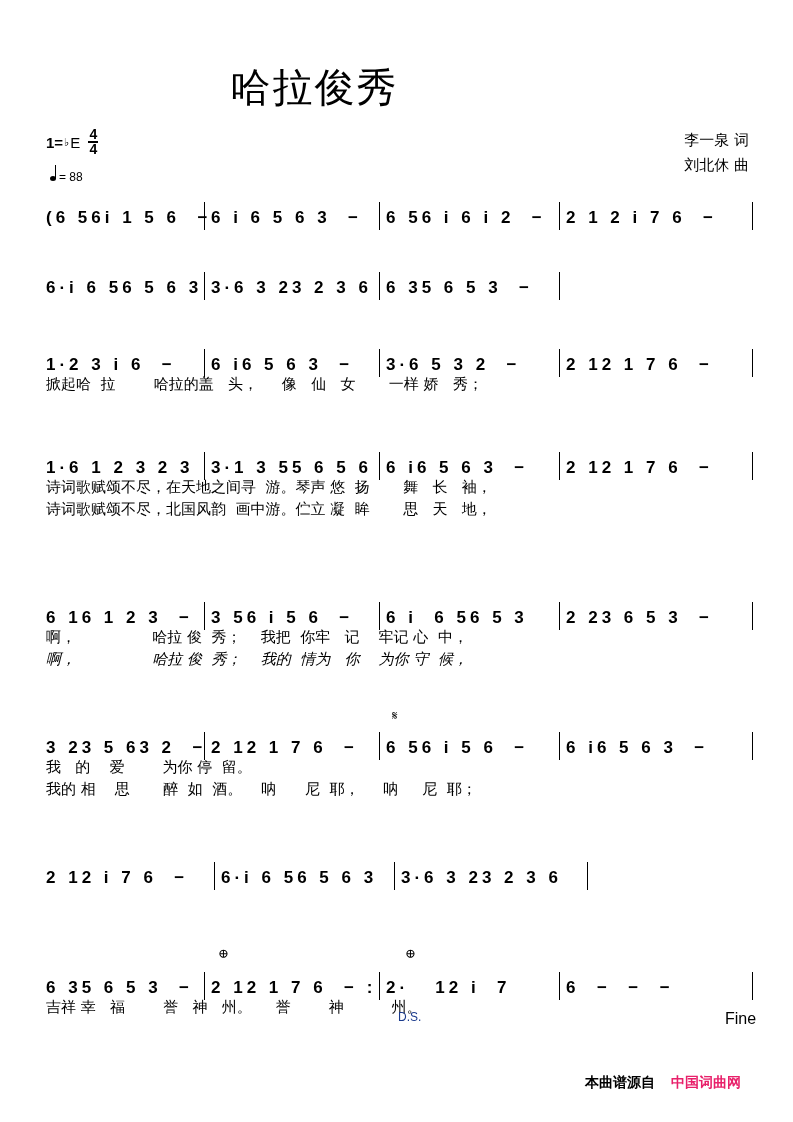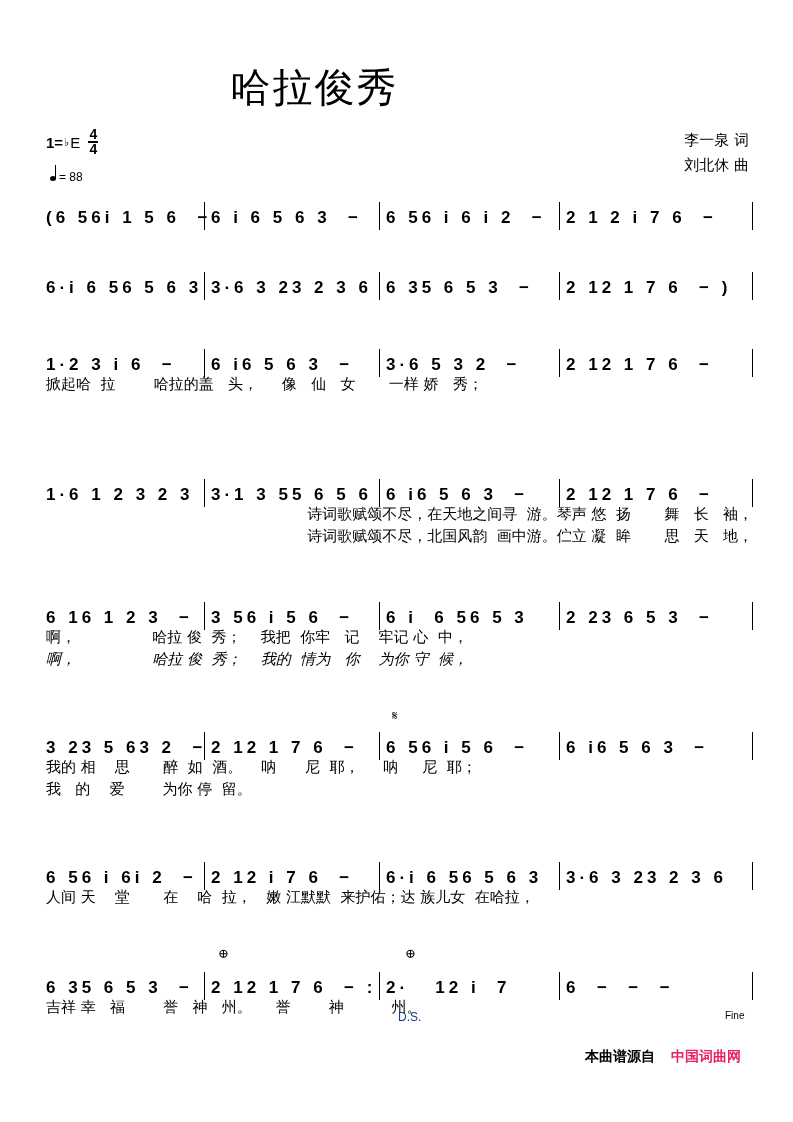--- a/index.html
+++ b/index.html
@@ -23,22 +23,22 @@
   .row { position: absolute; left: 40px; width: 713px; }
   .notes { position: relative; height: 30px; display: flex; align-items: flex-end; }
   .measure { position: relative; display: flex; align-items: flex-end; height: 30px; box-sizing: border-box; }
   .measure .barline { position: absolute; right: 0; top: 4px; width: 1px; height: 28px; background: #000; }
   .ntext { font-family: "Liberation Sans", sans-serif; font-weight: bold; font-size: 17px;
            letter-spacing: 4px; white-space: pre; padding-left: 6px; }
   .lyric { position: relative; height: 22px; font-size: 15px; font-family: "DejaVu Serif", serif;
            white-space: pre; }
   .sign { position: absolute; font-size: 13px; font-family: "DejaVu Serif", serif; }
   .ds { position: absolute; font-size: 12px; color: #1a3a8c; font-family: "Liberation Sans", sans-serif; }
-  .fine { position: absolute; font-size: 10px; font-family: "Liberation Sans", sans-serif; }
-  .footer { position: absolute; top: 1048px; left: 585px; font-size: 14px; font-weight: bold; }
+  .fine { position: absolute; font-size: 16px; font-family: "Liberation Sans", sans-serif; }
+  .footer { position: absolute; top: 1074px; left: 585px; font-size: 14px; font-weight: bold; }
   .footer .site { color: #e8206a; margin-left: 16px; }
 </style>
 </head>
 <body>
 
 <div class="title">哈拉俊秀</div>
 
 <div class="key">
   <span>1=</span>
   <span class="flat">♭</span>
@@ -85,24 +85,20 @@
           <span class="barline"></span>
         </div>
         <div class="measure" style="width: 175px;">
           <span class="ntext">3·6 3 23 2 3 6</span>
           <span class="barline"></span>
         </div>
         <div class="measure" style="width: 180px;">
           <span class="ntext">6 35 6 5 3  −</span>
           <span class="barline"></span>
         </div>
-        <div class="measure" style="width: 193px;">
-          <span class="ntext">2 12 1 7 6  − )</span>
-          <span class="barline"></span>
-        </div>
       </div>
     </div>
     <div class="row" style="top: 345px;">
       <div class="notes">
         <div class="measure" style="width: 165px;">
           <span class="ntext">1·2 3 i 6  −</span>
           <span class="barline"></span>
         </div>
         <div class="measure" style="width: 175px;">
           <span class="ntext">6 i6 5 6 3  −</span>
@@ -112,21 +108,21 @@
           <span class="ntext">3·6 5 3 2  −</span>
           <span class="barline"></span>
         </div>
         <div class="measure" style="width: 193px;">
           <span class="ntext">2 12 1 7 6  −</span>
           <span class="barline"></span>
         </div>
       </div>
       <div class="lyric" style="padding-left: 6px;">掀起哈  拉        哈拉的盖   头，     像   仙   女       一样 娇   秀；</div>
     </div>
-    <div class="row" style="top: 475px; text-align: right;">
+    <div class="row" style="top: 448px;">
       <div class="notes">
         <div class="measure" style="width: 165px;">
           <span class="ntext">1·6 1 2 3 2 3</span>
           <span class="barline"></span>
         </div>
         <div class="measure" style="width: 175px;">
           <span class="ntext">3·1 3 55 6 5 6</span>
           <span class="barline"></span>
         </div>
         <div class="measure" style="width: 180px;">
@@ -175,43 +171,38 @@
         </div>
         <div class="measure" style="width: 180px;">
           <span class="ntext">6 56 i 5 6  −</span>
           <span class="barline"></span>
         </div>
         <div class="measure" style="width: 193px;">
           <span class="ntext">6 i6 5 6 3  −</span>
           <span class="barline"></span>
         </div>
       </div>
+      <div class="lyric" style="padding-left: 6px;">我   的    爱        为你 停  留。</div>
       <div class="lyric" style="padding-left: 6px;">我的 相    思       醉  如  酒。    呐      尼  耶，     呐     尼  耶；</div>
-      <div class="lyric" style="padding-left: 6px;">我   的    爱        为你 停  留。</div>
     </div>
     <div class="row" style="top: 858px;">
       <div class="notes">
-        <div class="measure" style="width: 165px;">
-          <span class="ntext">6 56 i 6i 2  −</span>
-          <span class="barline"></span>
-        </div>
         <div class="measure" style="width: 175px;">
           <span class="ntext">2 12 i 7 6  −</span>
           <span class="barline"></span>
         </div>
         <div class="measure" style="width: 180px;">
           <span class="ntext">6·i 6 56 5 6 3</span>
           <span class="barline"></span>
         </div>
         <div class="measure" style="width: 193px;">
           <span class="ntext">3·6 3 23 2 3 6</span>
           <span class="barline"></span>
         </div>
       </div>
-      <div class="lyric" style="padding-left: 6px;">人间 天    堂       在    哈  拉，   嫩 江默默  来护佑；达 族儿女  在哈拉，</div>
     </div>
     <div class="row" style="top: 968px;">
       <div class="notes">
         <div class="measure" style="width: 165px;">
           <span class="ntext">6 35 6 5 3  −</span>
           <span class="barline"></span>
         </div>
         <div class="measure" style="width: 175px;">
           <span class="ntext">2 12 1 7 6  − :</span>
           <span class="barline"></span>

